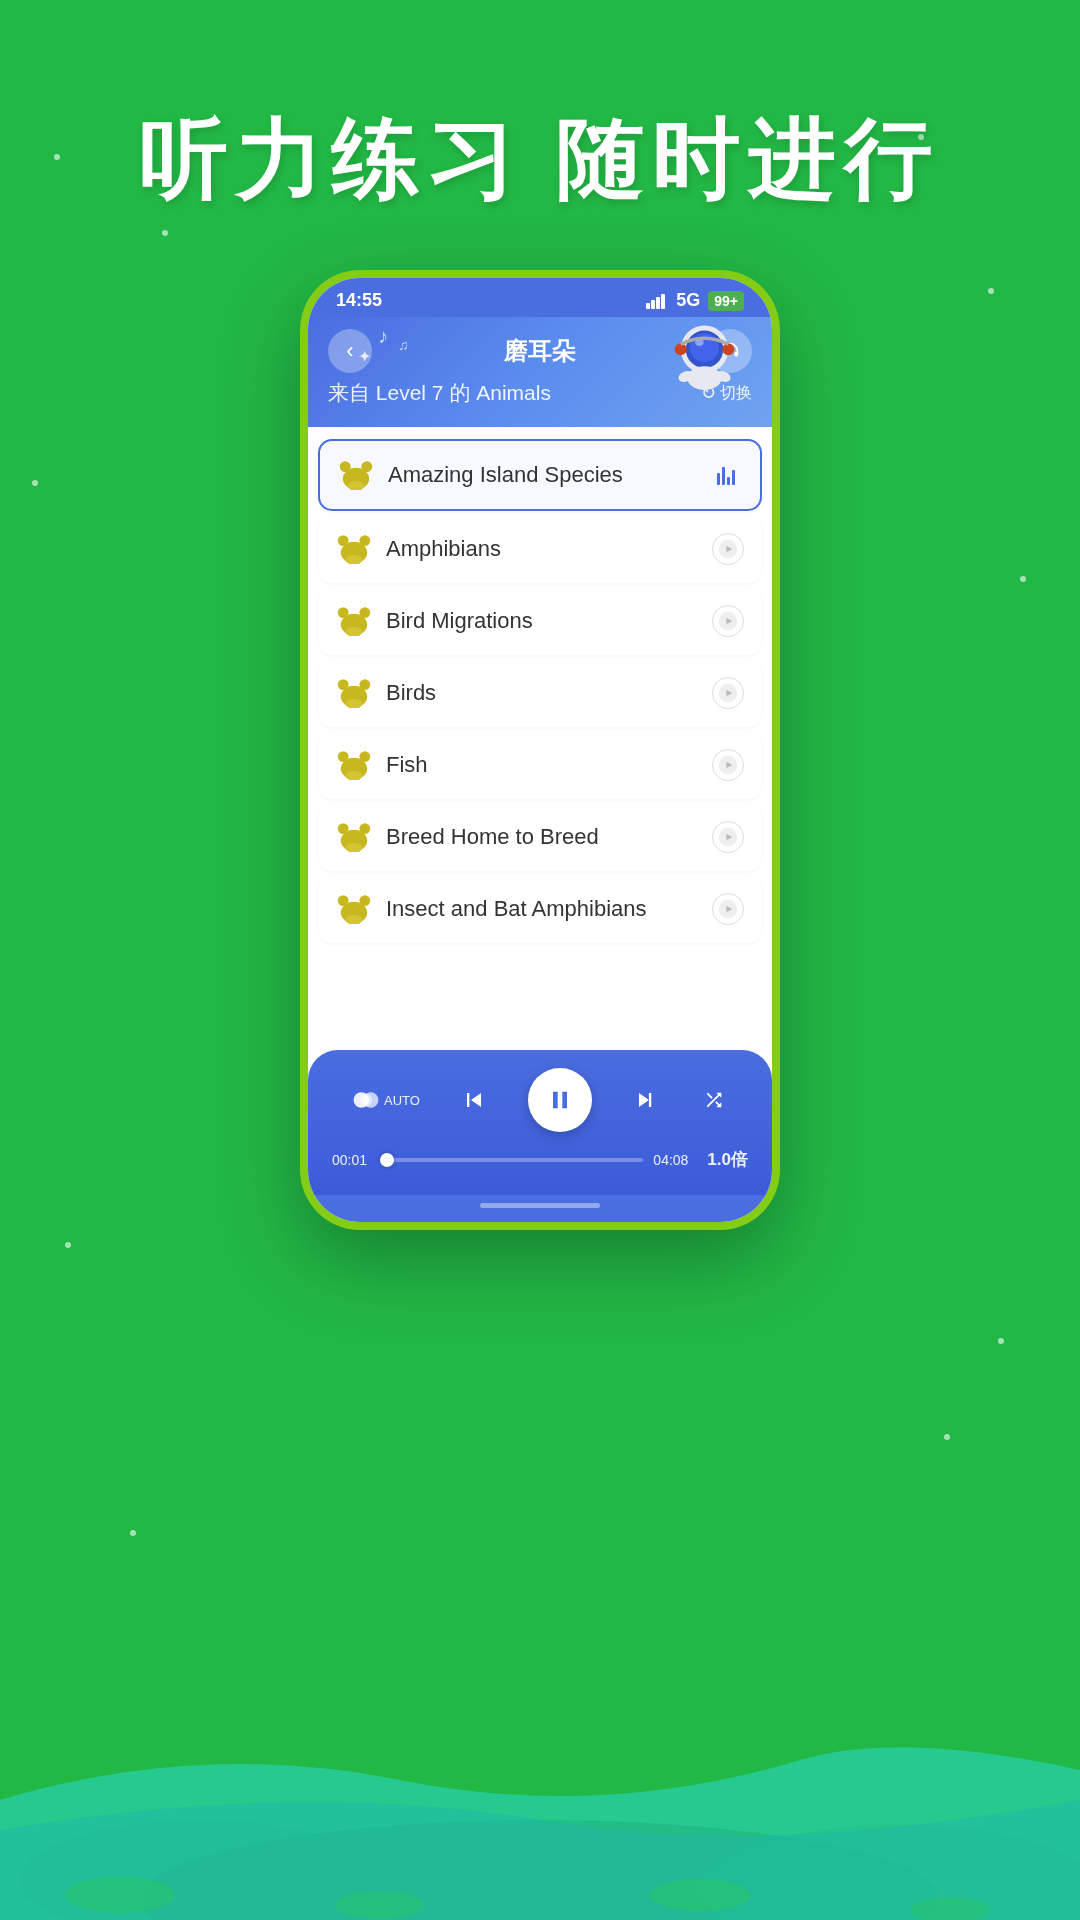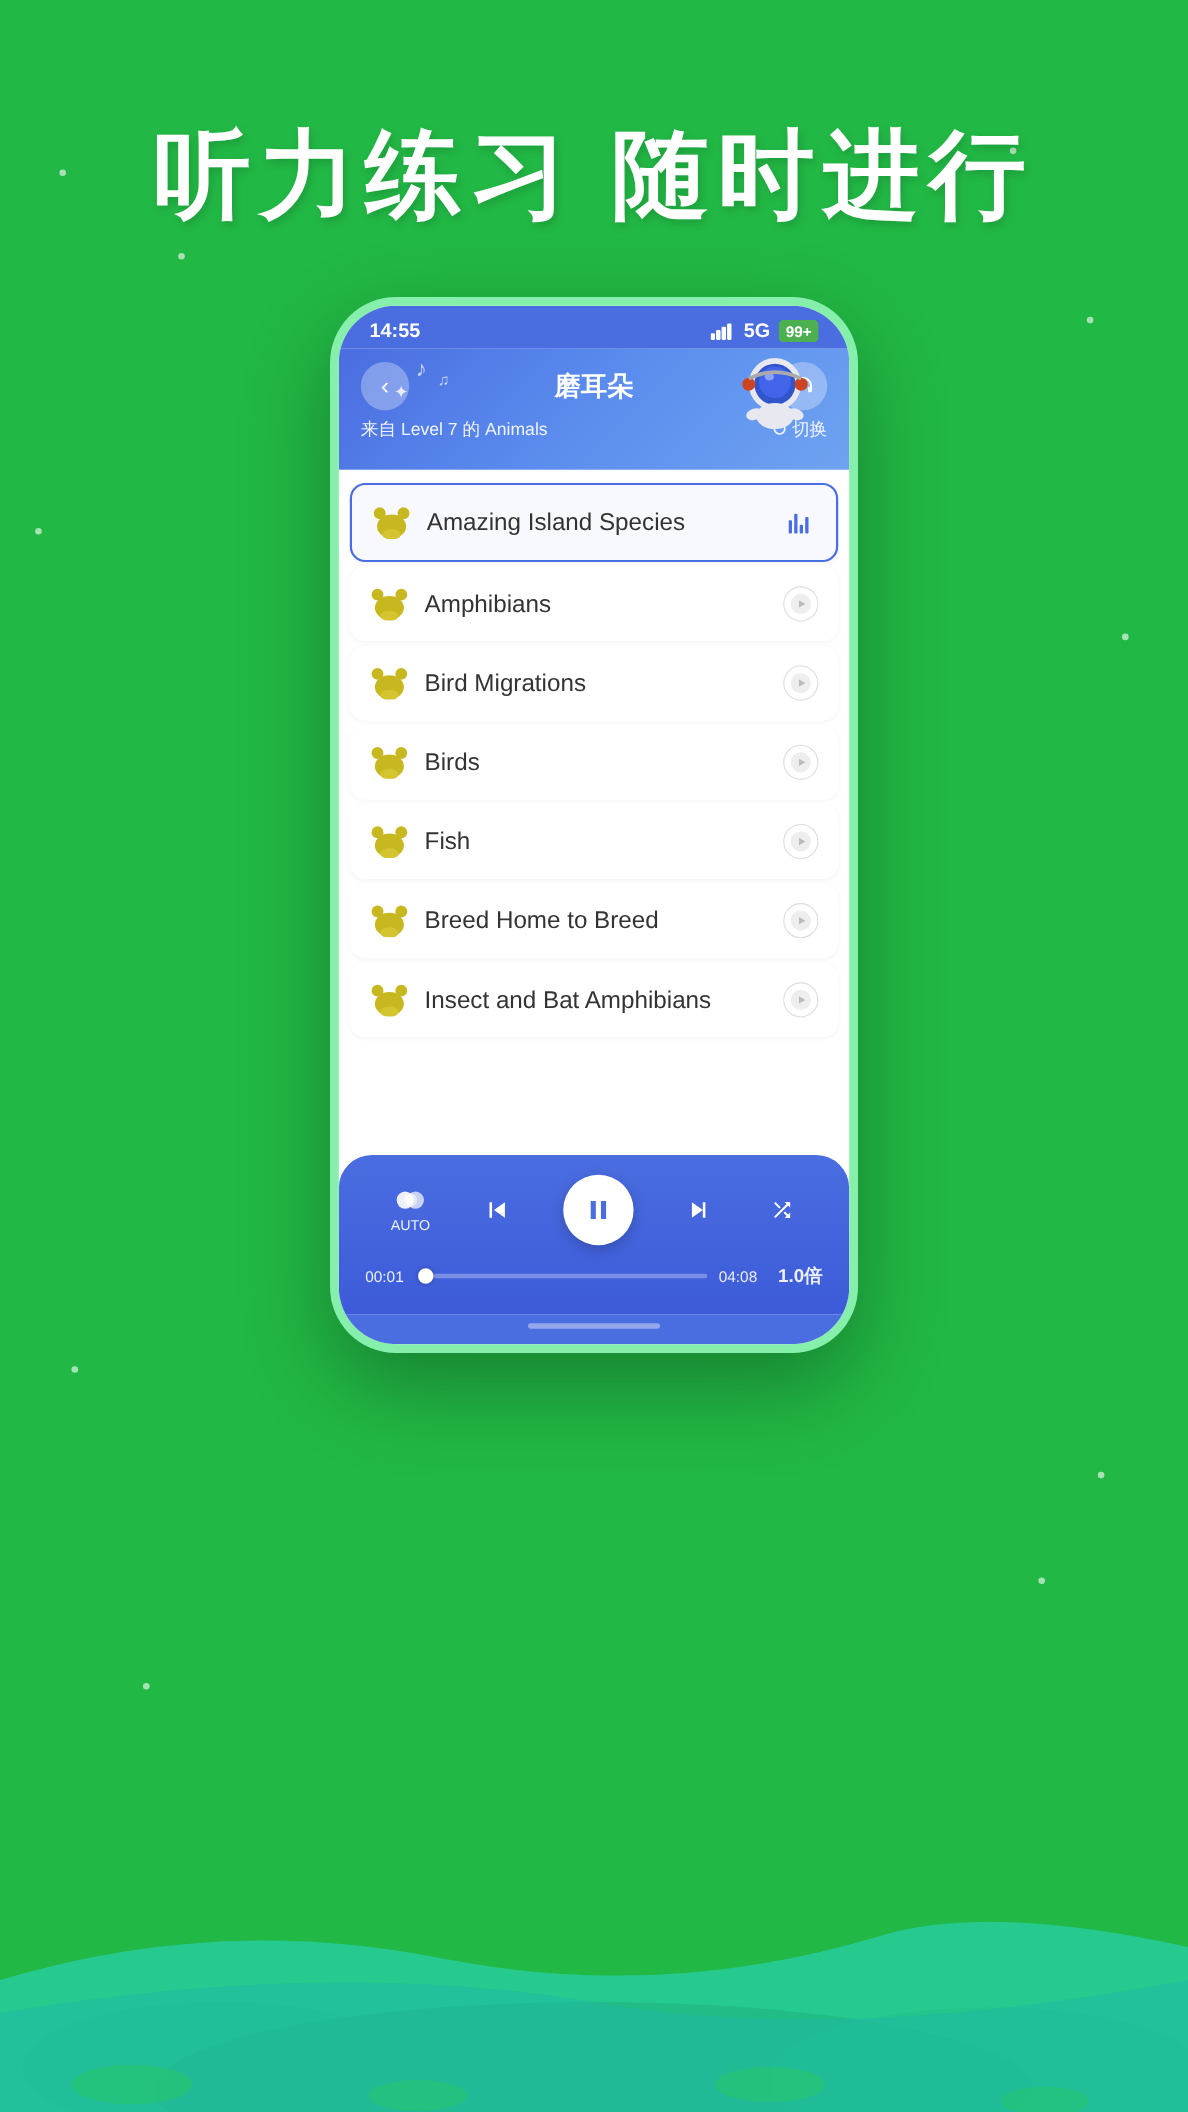--- a/index.html
+++ b/index.html
@@ -45,21 +45,21 @@
     }
 
     
     .phone-mockup {
       position: absolute;
       top: 270px;
       left: 50%;
       transform: translateX(-50%);
       width: 480px;
       height: 960px;
-      background: #86efac;
+      background: #84cc16;
       border-radius: 60px;
       padding: 8px;
       box-shadow: 0 30px 80px rgba(0,0,0,0.3);
     }
 
     .phone-inner {
       width: 100%;
       height: 100%;
       background: #f5f5f5;
       border-radius: 52px;
@@ -145,21 +145,21 @@
     }
 
     .app-header-sub {
       display: flex;
       align-items: center;
       justify-content: space-between;
     }
 
     .subtitle {
       color: rgba(255,255,255,0.9);
-      font-size: 16px;
+      font-size: 21px;
       text-align: right;
     }
 
     .switch-btn {
       color: rgba(255,255,255,0.9);
       font-size: 16px;
       display: flex;
       align-items: center;
       gap: 4px;
       cursor: pointer;
@@ -258,21 +258,21 @@
       align-items: center;
       justify-content: space-around;
       margin-bottom: 16px;
     }
 
     .ctrl-btn {
       color: white;
       font-size: 28px;
       cursor: pointer;
       display: flex;
-      flex-direction: column;
+      flex-direction: row;
       align-items: center;
       gap: 4px;
     }
 
     .ctrl-label {
       font-size: 13px;
       color: rgba(255,255,255,0.9);
     }
 
     .play-pause-btn {

